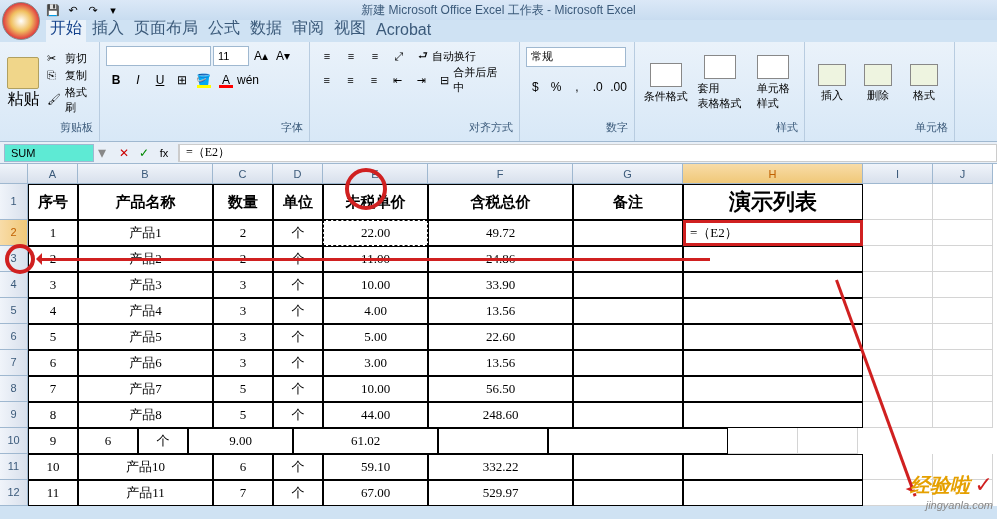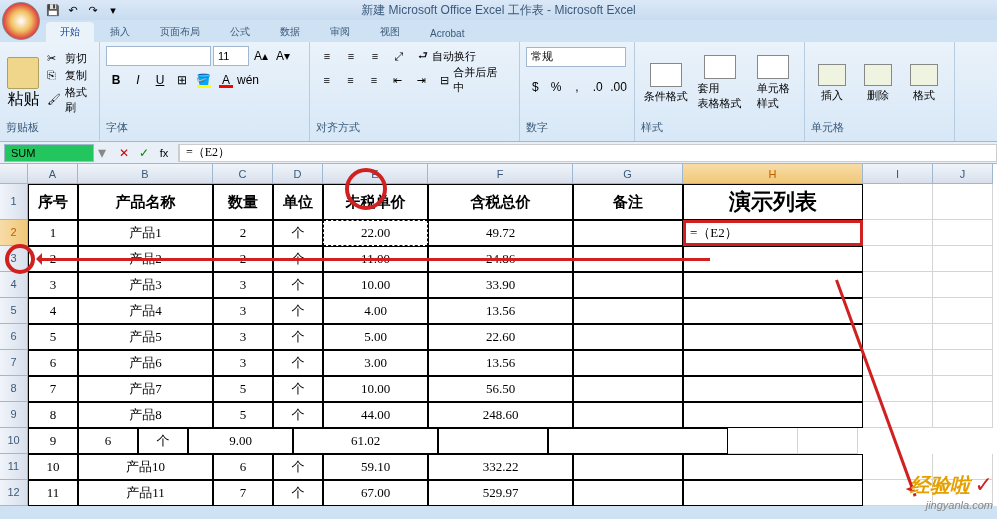--- a/index.html
+++ b/index.html
@@ -6,27 +6,27 @@
 body { background: #cfe2f3; width: 997px; height: 519px; overflow: hidden; position: relative; }
 
 .titlebar { height: 20px; background: linear-gradient(#dbe8f7, #c8dcf0); display: flex; align-items: center; position: relative; }
 .qat { display: flex; align-items: center; gap: 2px; margin-left: 6px; }
 .qat-icon { width: 18px; height: 18px; display: flex; align-items: center; justify-content: center; font-size: 11px; }
 .title-text { position: absolute; left: 50%; transform: translateX(-50%); font-size: 12px; color: #3b5a7a; }
 
 .office-btn { position: absolute; top: 2px; left: 2px; width: 38px; height: 38px; border-radius: 50%; background: radial-gradient(#fff, #f0c060 40%, #e04040 70%, #4060c0); border: 1px solid #888; z-index: 10; }
 
 .ribbon-tabs { height: 22px; background: #cfe2f3; display: flex; align-items: flex-end; padding-left: 46px; gap: 2px; }
-.ribbon-tab { padding: 3px 14px; font-size: 10px; color: #3b5a7a; cursor: pointer; }
+.ribbon-tab { padding: 3px 4px; font-size: 16px; color: #3b5a7a; cursor: pointer; }
 .ribbon-tab.active { background: #eaf2fa; border-radius: 4px 4px 0 0; color: #15428b; }
 
 .ribbon { height: 100px; background: linear-gradient(#eaf2fa, #d8e8f7); border-bottom: 1px solid #9fb8d0; display: flex; }
 .ribbon-group { border-right: 1px solid #b8cce0; padding: 4px 6px; display: flex; flex-direction: column; justify-content: space-between; }
 .group-content { flex: 1; display: flex; align-items: center; gap: 4px; }
-.group-label { text-align: left; font-size: 11px; color: #3b5a7a; padding-bottom: 2px; }
+.group-label { text-align: right; font-size: 11px; color: #3b5a7a; padding-bottom: 2px; }
 
 .clipboard-group { width: 100px; }
 .paste-btn { display: flex; flex-direction: column; align-items: center; font-size: 16px; width: 40px; }
 .paste-icon { width: 32px; height: 32px; background: #f0d68a; border: 1px solid #b0a060; border-radius: 2px; position: relative; }
 .clip-sub { display: flex; flex-direction: column; gap: 0px; font-size: 11px; }
 .clip-sub-item { display: flex; align-items: center; gap: 4px; padding: 1px 2px; }
 .clip-icon { width: 14px; height: 14px; display: inline-block; }
 
 .font-group { width: 210px; }
 .font-row { display: flex; gap: 2px; align-items: center; margin-bottom: 4px; }
@@ -45,21 +45,21 @@
 
 .styles-group { width: 170px; }
 .style-btn { display: flex; flex-direction: column; align-items: center; width: 50px; font-size: 11px; }
 .style-icon { width: 32px; height: 24px; border: 1px solid #888; background: #fff; margin-bottom: 2px; }
 
 .cells-group { width: 150px; }
 .cell-btn { display: flex; flex-direction: column; align-items: center; width: 42px; font-size: 11px; }
 .cell-icon { width: 28px; height: 22px; border: 1px solid #888; background: #eef4e0; margin-bottom: 2px; }
 
 .formula-bar { height: 22px; background: #e8eff7; border-bottom: 1px solid #9fb8d0; display: flex; align-items: center; }
-.name-box { width: 90px; height: 18px; border: 1px solid #9fb8d0; background: #22c55e; font-size: 11px; padding: 0 6px; margin-left: 4px; display: flex; align-items: center; }
+.name-box { width: 90px; height: 18px; border: 1px solid #9fb8d0; background: #5eead4; font-size: 11px; padding: 0 6px; margin-left: 4px; display: flex; align-items: center; }
 .fb-btns { display: flex; gap: 0; border-right: 1px solid #ccc; padding: 0 4px; }
 .fb-btn { width: 20px; height: 18px; display: flex; align-items: center; justify-content: center; font-size: 12px; }
 .fx-label { font-size: 11px; }
 .formula-input { flex: 1; height: 18px; background: #fff; border: 1px solid #ccc; font-size: 12px; padding: 0 6px; display: flex; align-items: center; font-family: SimSun; }
 
 .sheet-area { position: relative; background: #fff; }
 .col-headers { display: flex; height: 20px; }
 .corner { width: 28px; height: 20px; background: linear-gradient(#f0f4fa, #d8e0ec); border-right: 1px solid #9fb8d0; border-bottom: 1px solid #9fb8d0; }
 .col-header { height: 20px; background: linear-gradient(#f0f4fa, #d8e0ec); border-right: 1px solid #9fb8d0; border-bottom: 1px solid #9fb8d0; text-align: center; font-size: 11px; color: #3b5a7a; line-height: 20px; }
 .col-header.active { background: linear-gradient(#f8dca8, #f0c878); color: #c06000; }

